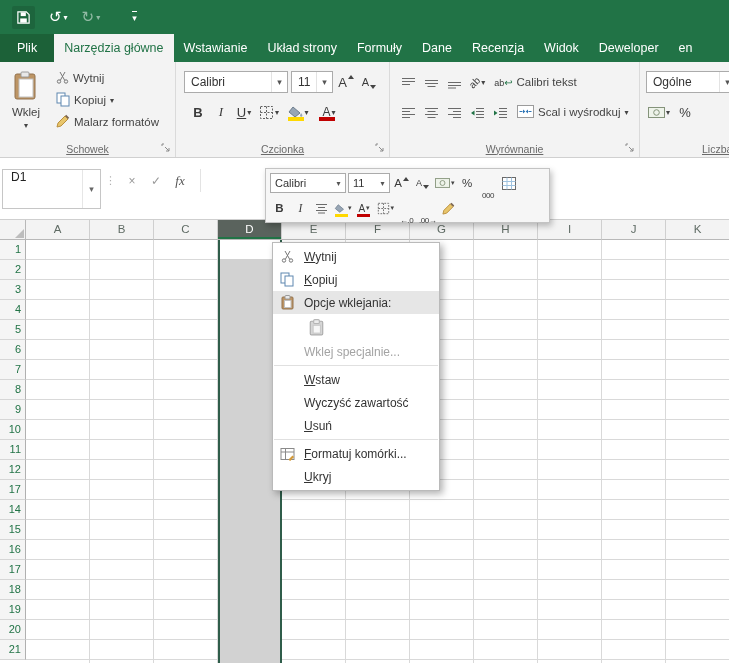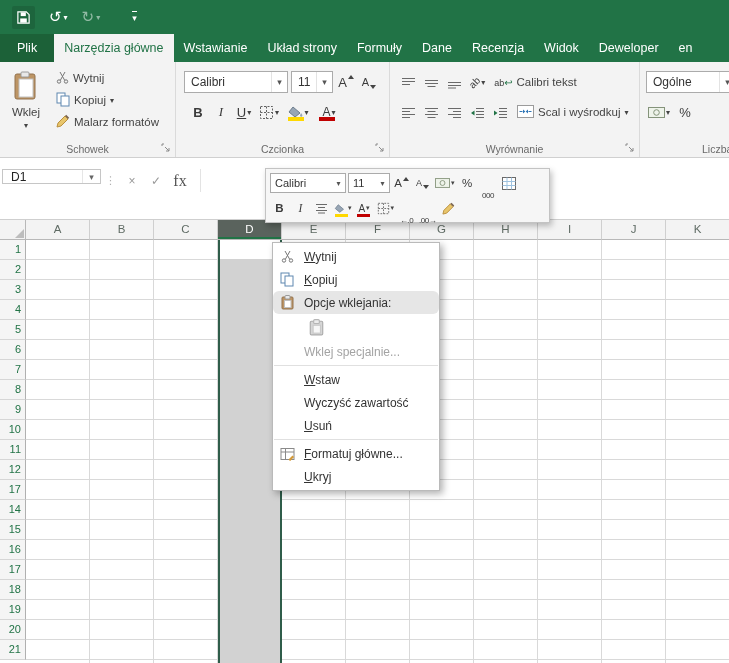--- a/index.html
+++ b/index.html
@@ -23,21 +23,21 @@
   .tab-file { padding:0 17px; background:#1c6138; }
   .tab.selected { background:#f3f3f3; color:#217346; }
 
   
   .ribbon { position:absolute; top:62px; left:0; width:729px; height:96px; background:#f3f3f3;
             border-bottom:1px solid #d0d0d0; font-size:11.5px; color:#444; }
   .rgroup { position:absolute; top:0; height:95px; border-right:1px solid #dadada;
             display:flex; flex-direction:column; }
   .rgroup .content { flex:1; position:relative; }
   .glabel { height:17px; display:flex; align-items:center; justify-content:center;
-            font-size:10.5px; color:#6a6a6a; position:relative; }
+            font-size:10.5px; color:#6a6a6a; position:relative;text-decoration:underline; }
   .launcher { position:absolute; right:3px; bottom:3px; width:11px; height:11px; }
   .rrow { position:absolute; display:flex; align-items:center; gap:3px; height:24px; }
   .combo { height:22px; background:#fff; border:1px solid #ababab; display:flex; align-items:center;
            font-size:12px; color:#333; padding-left:6px; }
   .combo .caret { margin-left:auto; width:16px; align-self:stretch; display:flex; align-items:center;
                   justify-content:center; font-size:9px; color:#555; border-left:1px solid #e3e3e3; }
   .ibtn { min-width:20px; height:22px; display:flex; align-items:center; justify-content:center;
           color:#3b3b3b; font-size:13px; position:relative; padding:0 2px; }
   .ibtn .caret { font-size:8px; color:#444; margin-left:1px; }
   .b-bold { font-weight:bold; }
@@ -53,28 +53,28 @@
                flex-direction:column; align-items:center; gap:3px; padding-top:5px; }
   .small-stack { position:absolute; left:52px; top:5px; display:flex; flex-direction:column; }
   .sbtn { display:flex; align-items:center; gap:4px; height:22px; padding:0 4px; white-space:nowrap; }
   .rot-ab { display:inline-block; transform:rotate(-45deg); font-size:10px; color:#3b3b3b; }
   .wrapbtn,.mergebtn { display:flex; align-items:center; gap:4px; white-space:nowrap; padding:0 4px; height:22px; }
   .ab-sm { font-size:9px; color:#3b3b3b; }
 
   
   .fbar { position:absolute; top:158px; left:0; width:729px; height:62px; background:#fff;
           border-bottom:1px solid #cfcfcf; }
-  .namebox { position:absolute; left:2px; top:11px; width:99px; height:15px; border:1px solid #c6c6c6;
+  .namebox { position:absolute; left:2px; top:11px; width:99px; height:40px; border:1px solid #c6c6c6;
              background:#fff; display:flex; font-size:12px; color:#222; padding-left:8px; }
   .namebox .caret { margin-left:auto; width:18px; align-self:stretch; display:flex; align-items:center;
                     justify-content:center; font-size:9px; color:#666; border-left:1px solid #e6e6e6; }
   .fgrip { position:absolute; left:105px; top:16px; color:#b0b0b0; font-size:11px; }
   .fbtn { position:absolute; top:13px; width:20px; height:20px; display:flex; align-items:center;
           justify-content:center; font-size:12px; color:#9a9a9a; }
-  .fbtn.fx { color:#555; font-family:"Liberation Serif", serif; font-size:16px; }
+  .fbtn.fx { color:#555; font-style:italic; font-family:"Liberation Serif", serif; font-size:13px; }
   .finput { position:absolute; left:200px; top:11px; right:0; height:23px; background:#fff;
             border-left:1px solid #e3e3e3; }
 
   
   .sheet { position:absolute; top:220px; left:0; width:729px; height:443px; background:#fff; }
   .corner { position:absolute; left:0; top:0; width:26px; height:20px; background:#f3f3f3;
             border-right:1px solid #b8b8b8; border-bottom:1px solid #b8b8b8; }
   .corner::after { content:""; position:absolute; right:1px; bottom:1px; width:0; height:0;
                    border-left:9px solid transparent; border-bottom:9px solid #bdbdbd; }
   .colhdrs { position:absolute; left:26px; top:0; height:20px; display:flex; }
@@ -106,21 +106,21 @@
           font-size:11.5px; color:#3b3b3b; position:relative; padding:0 1px; }
   .mbtn .caret { font-size:7px; margin-left:1px; color:#444; }
   .mbtn .colorbar { left:2px; width:13px; height:3px; bottom:1px; }
   .mtiny { font-size:8px; letter-spacing:-0.5px;margin-top:24px; }
 
   
   .cmenu { position:absolute; left:272px; top:242px; width:168px; background:#fff;
            border:1px solid #bababa; box-shadow:3px 3px 7px rgba(0,0,0,.3); z-index:50;
            padding:2px 0; font-size:12px; color:#333; }
   .cm-item { display:flex; align-items:center; height:23px; padding:0 6px 0 3px; }
-  .cm-item.hl { background:#e6e6e6;border-radius:6px; }
+  .cm-item.hl { background:#e6e6e6; }
   .cm-item.disabled { color:#a3a3a3; }
   .cm-icon { width:22px; display:flex; align-items:center; justify-content:center; flex:none; }
   .cm-label { padding-left:6px; white-space:nowrap; }
   .cm-sep { height:1px; background:#e0e0e0; margin:2px 1px; }
   .cm-pasterow { height:26px; display:flex; align-items:center; padding-left:31px; }
   .cm-pastebtn { width:24px; height:24px; display:flex; align-items:center; justify-content:center; }
 </style>
 </head>
 <body>
 
@@ -588,21 +588,21 @@
     <div class="cm-sep"></div>
 
     <div class="cm-item">
       <span class="cm-icon">
         <svg width="15" height="14" viewBox="0 0 15 14">
             <rect x="1" y="1.5" width="13" height="11" fill="#fff" stroke="#8a8a8a"></rect>
             <path d="M1 5h13M5.5 1.5v11" stroke="#8a8a8a"></path>
             <path d="M8.5 12.5l4-4 1.6 1.6-4 4z" fill="#d49a3a"></path>
           </svg>
       </span>
-      <span class="cm-label"><span></span><u>F</u><span>ormatuj główne...</span></span>
+      <span class="cm-label"><span></span><u>F</u><span>ormatuj komórki...</span></span>
     </div>
 
 
     <div class="cm-item">
       <span class="cm-icon"></span>
       <span class="cm-label"><span></span><u>U</u><span>kryj</span></span>
     </div>
 
 
   </div>

